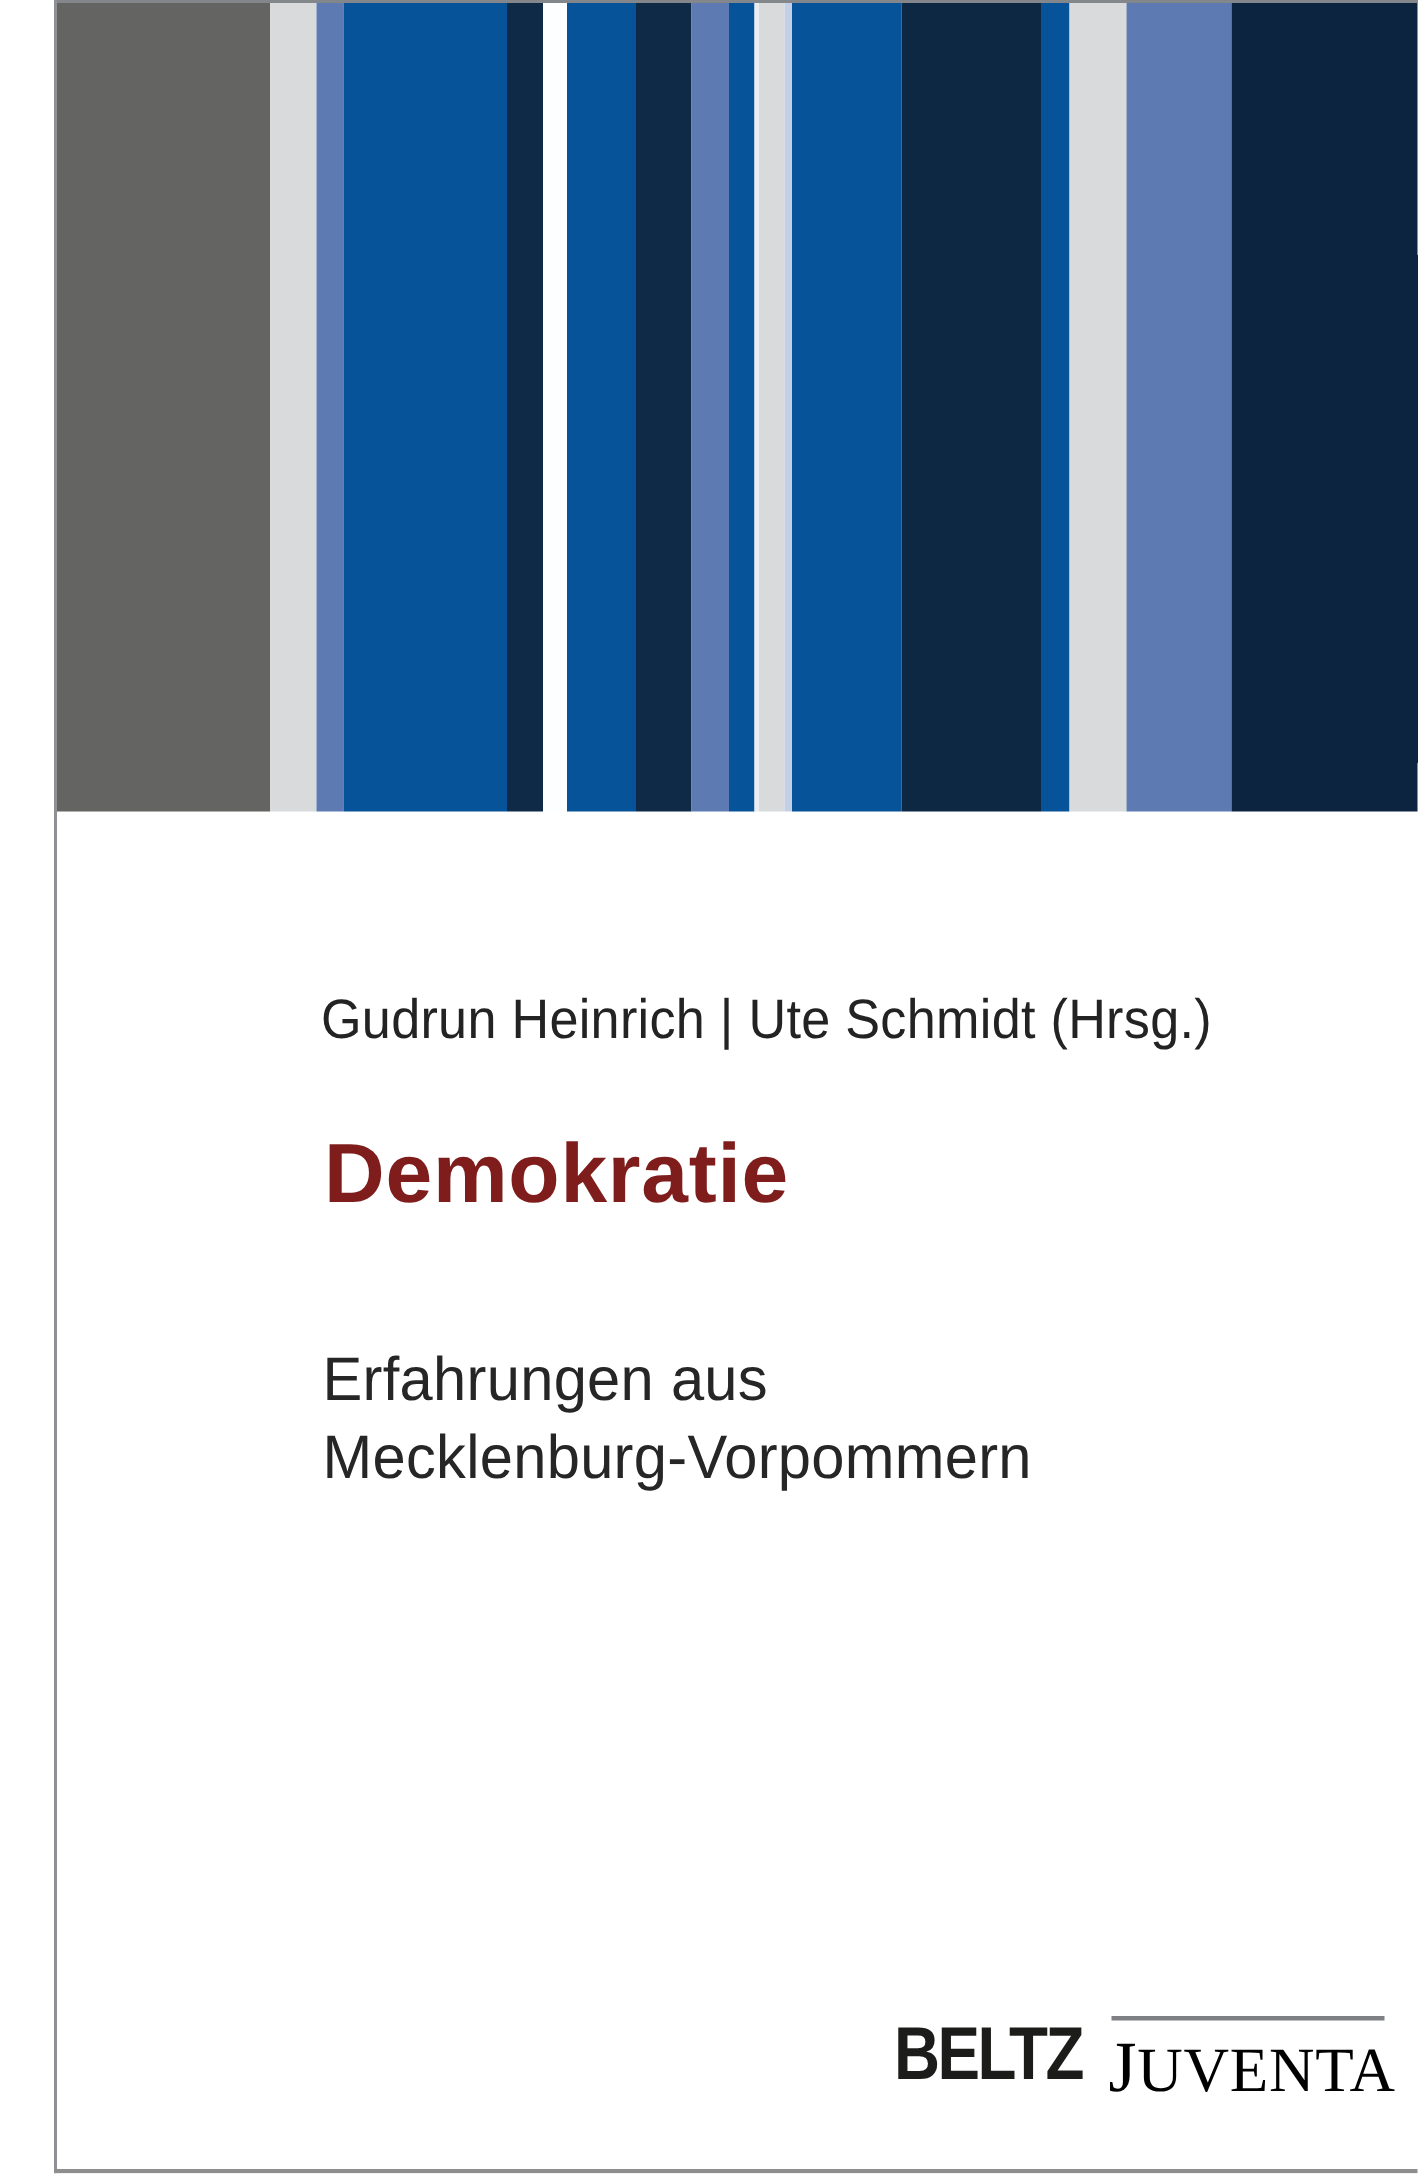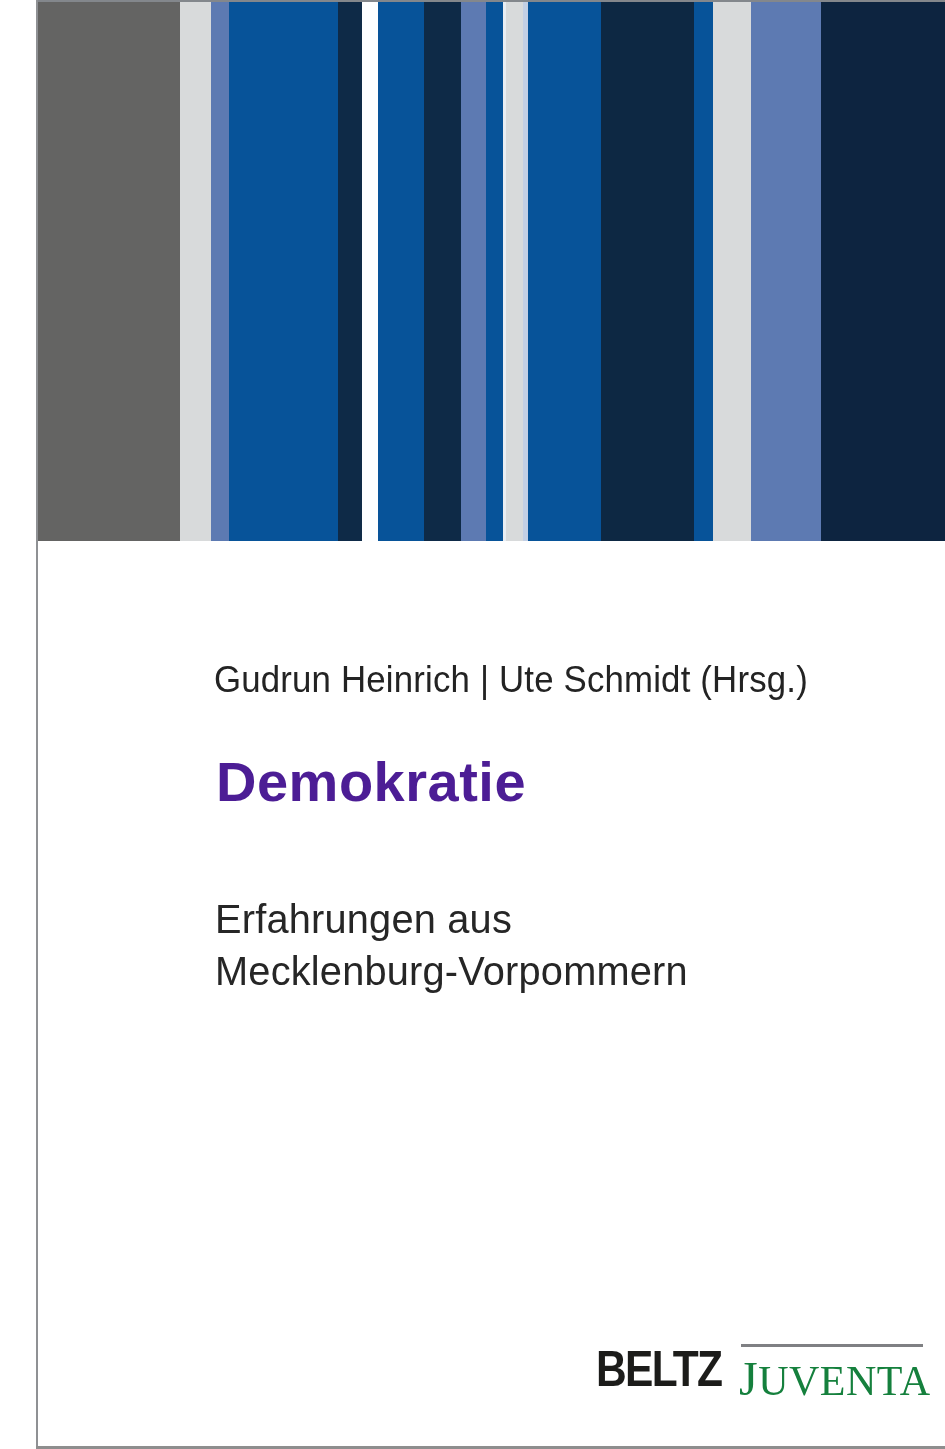--- a/index.html
+++ b/index.html
@@ -26,21 +26,21 @@
     position:absolute;left:178px;top:660px;
     font-size:37px;line-height:40px;font-weight:400;
     color:#232323;letter-spacing:0.2px;
     transform:scaleX(0.94);transform-origin:left top;
     white-space:nowrap;
   }
   
   .title{
     position:absolute;left:180px;top:750px;
     font-size:56px;line-height:63px;font-weight:700;
-    color:#4c1d95;letter-spacing:0.5px;
+    color:#7f1d1d;letter-spacing:0.5px;
     white-space:nowrap;
   }
   .title .line{display:block;}
   
   .subtitle{
     position:absolute;left:179px;top:893px;
     font-size:41px;line-height:52px;font-weight:400;
     color:#262626;letter-spacing:0.2px;
     transform:scaleX(0.97);transform-origin:left top;
     white-space:nowrap;
@@ -54,21 +54,21 @@
     transform:scaleX(0.85);transform-origin:left top;
     white-space:nowrap;
   }
   .logo-rule{
     position:absolute;left:705px;top:1344px;
     width:182px;height:3px;background:#7f8083;
   }
   .logo-juventa{
     position:absolute;left:703px;top:1351px;
     font-family:"Liberation Serif",serif;
-    font-size:42px;font-weight:400;color:#15803d;
+    font-size:42px;font-weight:400;color:#000000;
     letter-spacing:0.5px;display:block;
     white-space:nowrap;
   }
   .logo-juventa::first-letter{font-size:48px;}
   
   .edge{position:absolute;z-index:10;}
   .edge-top{left:0;top:0;width:945px;height:2px;background:#83878c;}
   .edge-left{left:0;top:0;width:2px;height:1449px;background:#8f9194;}
   .edge-bottom{left:0;top:1446px;width:945px;height:3px;background:#8e8e8e;}
   .edge-right{left:944px;top:0;width:1px;height:1449px;background:#d5d5d5;}

